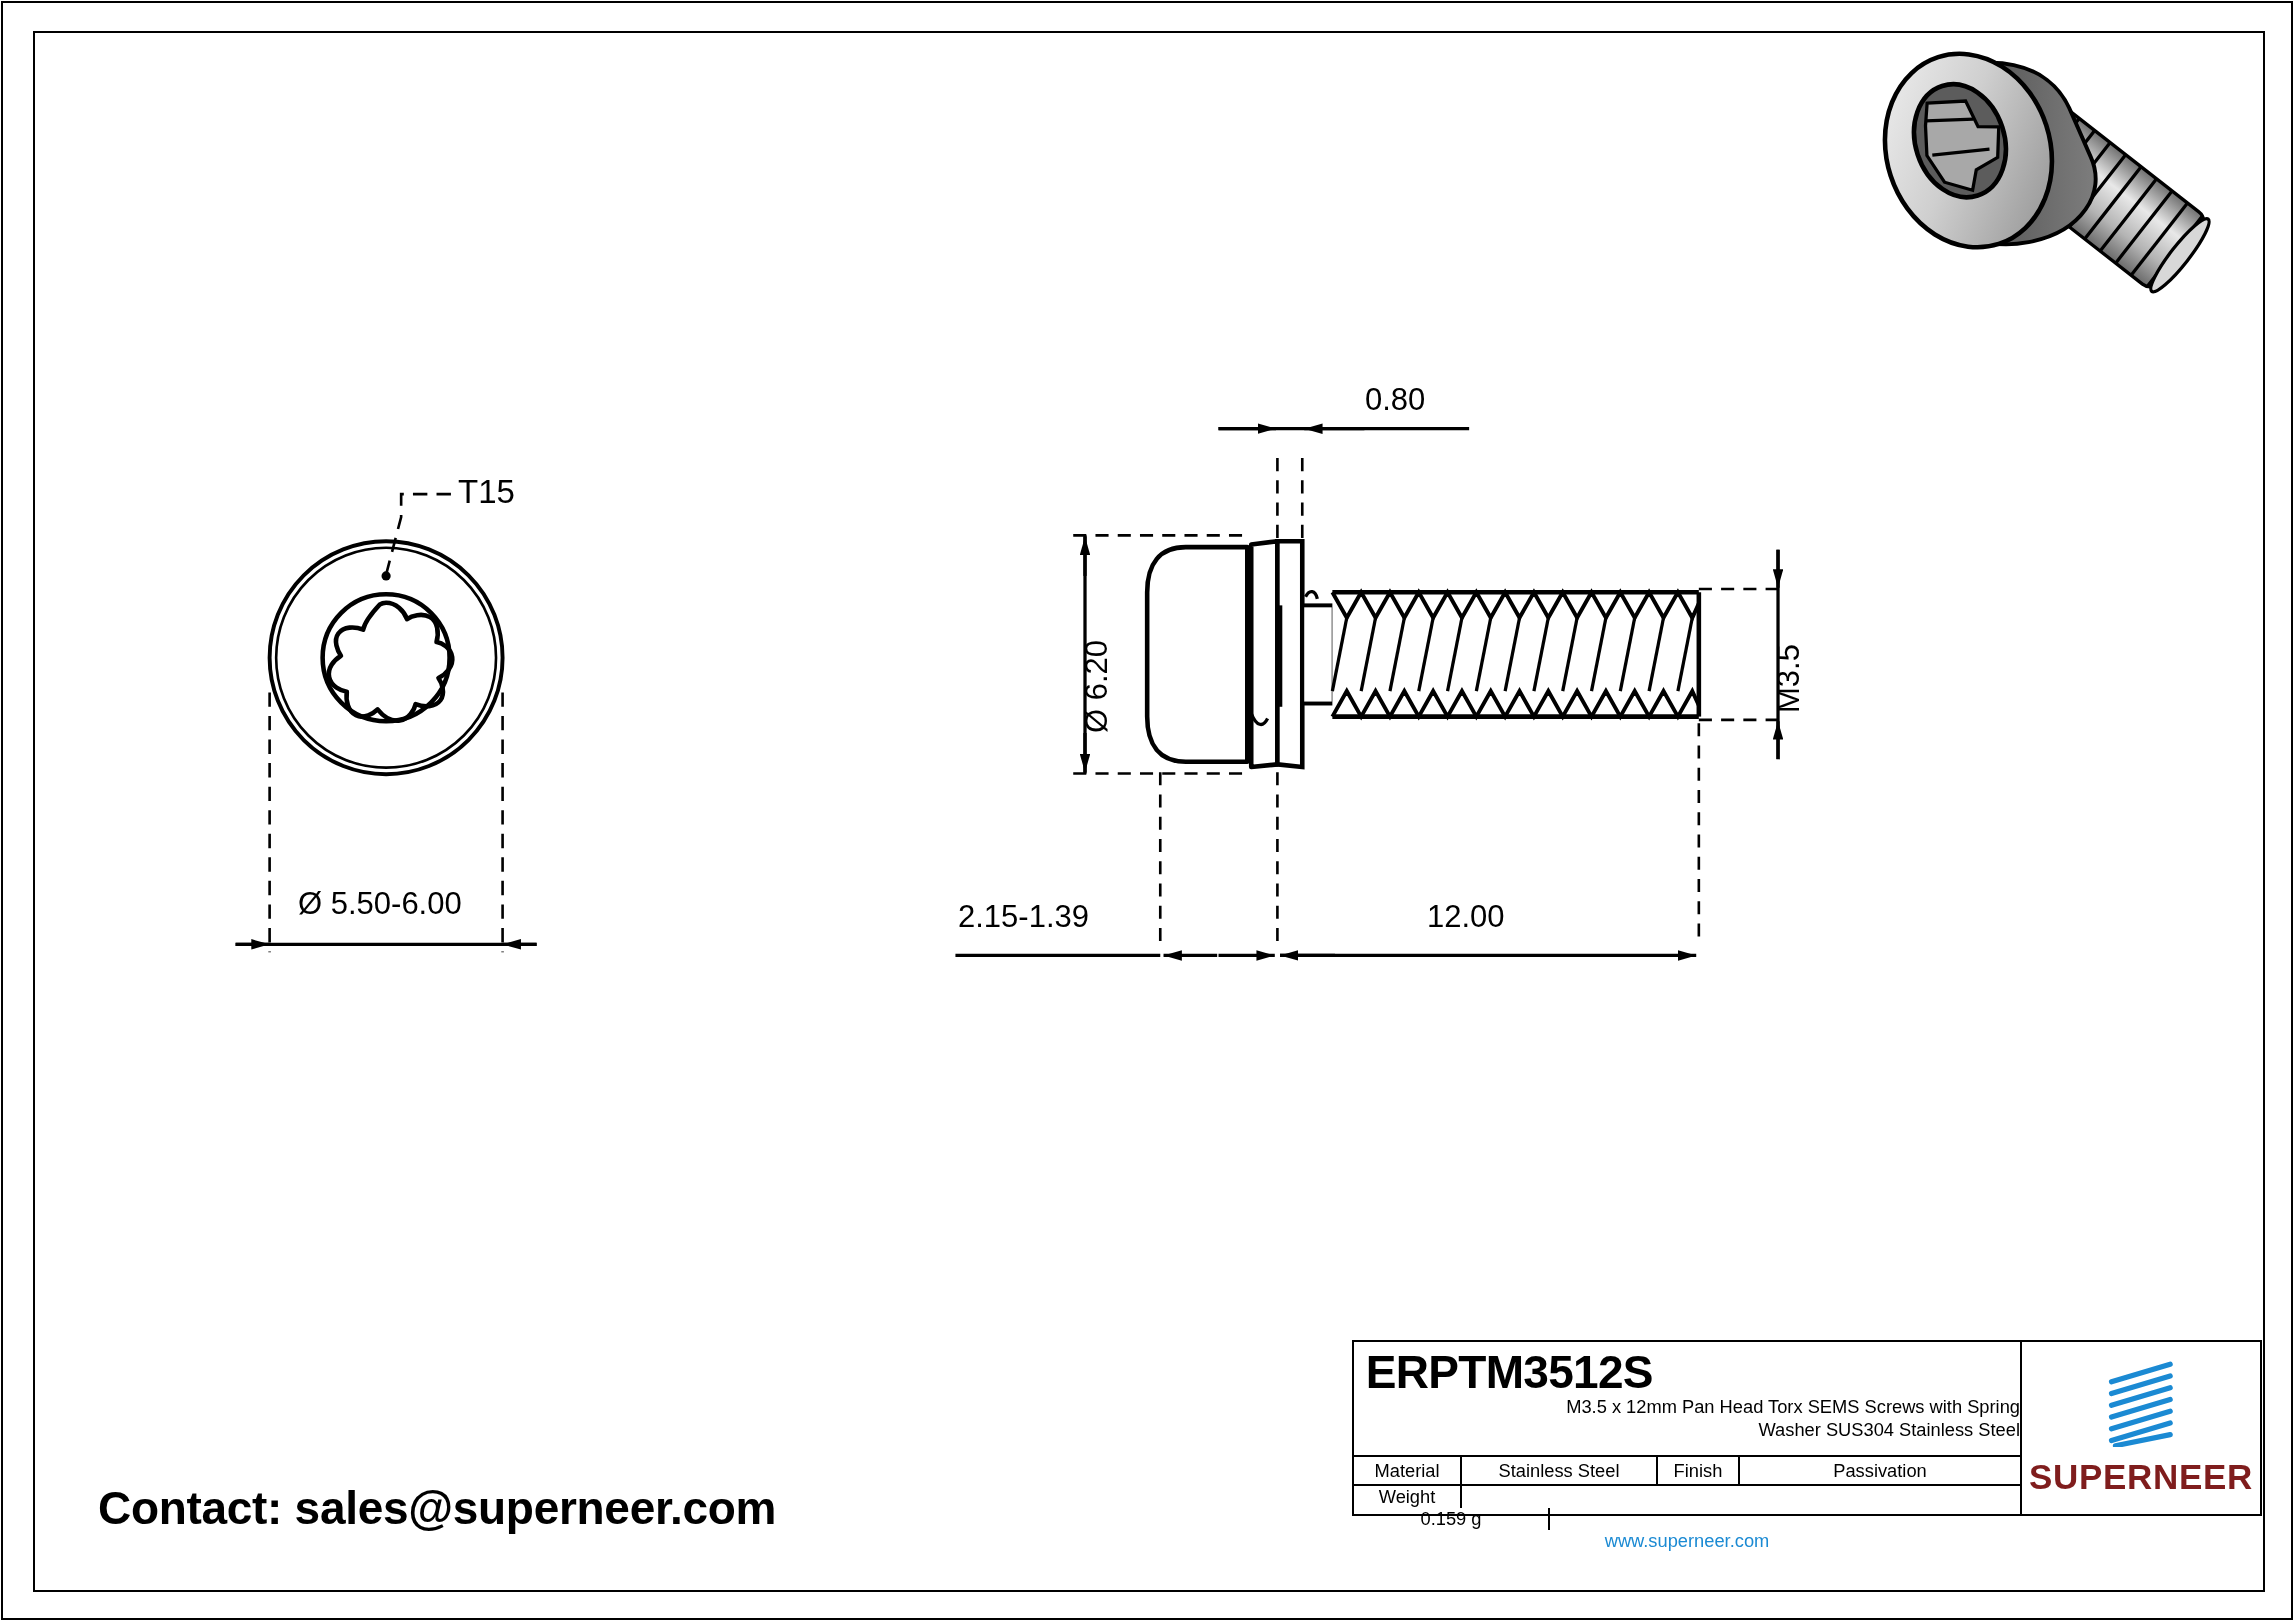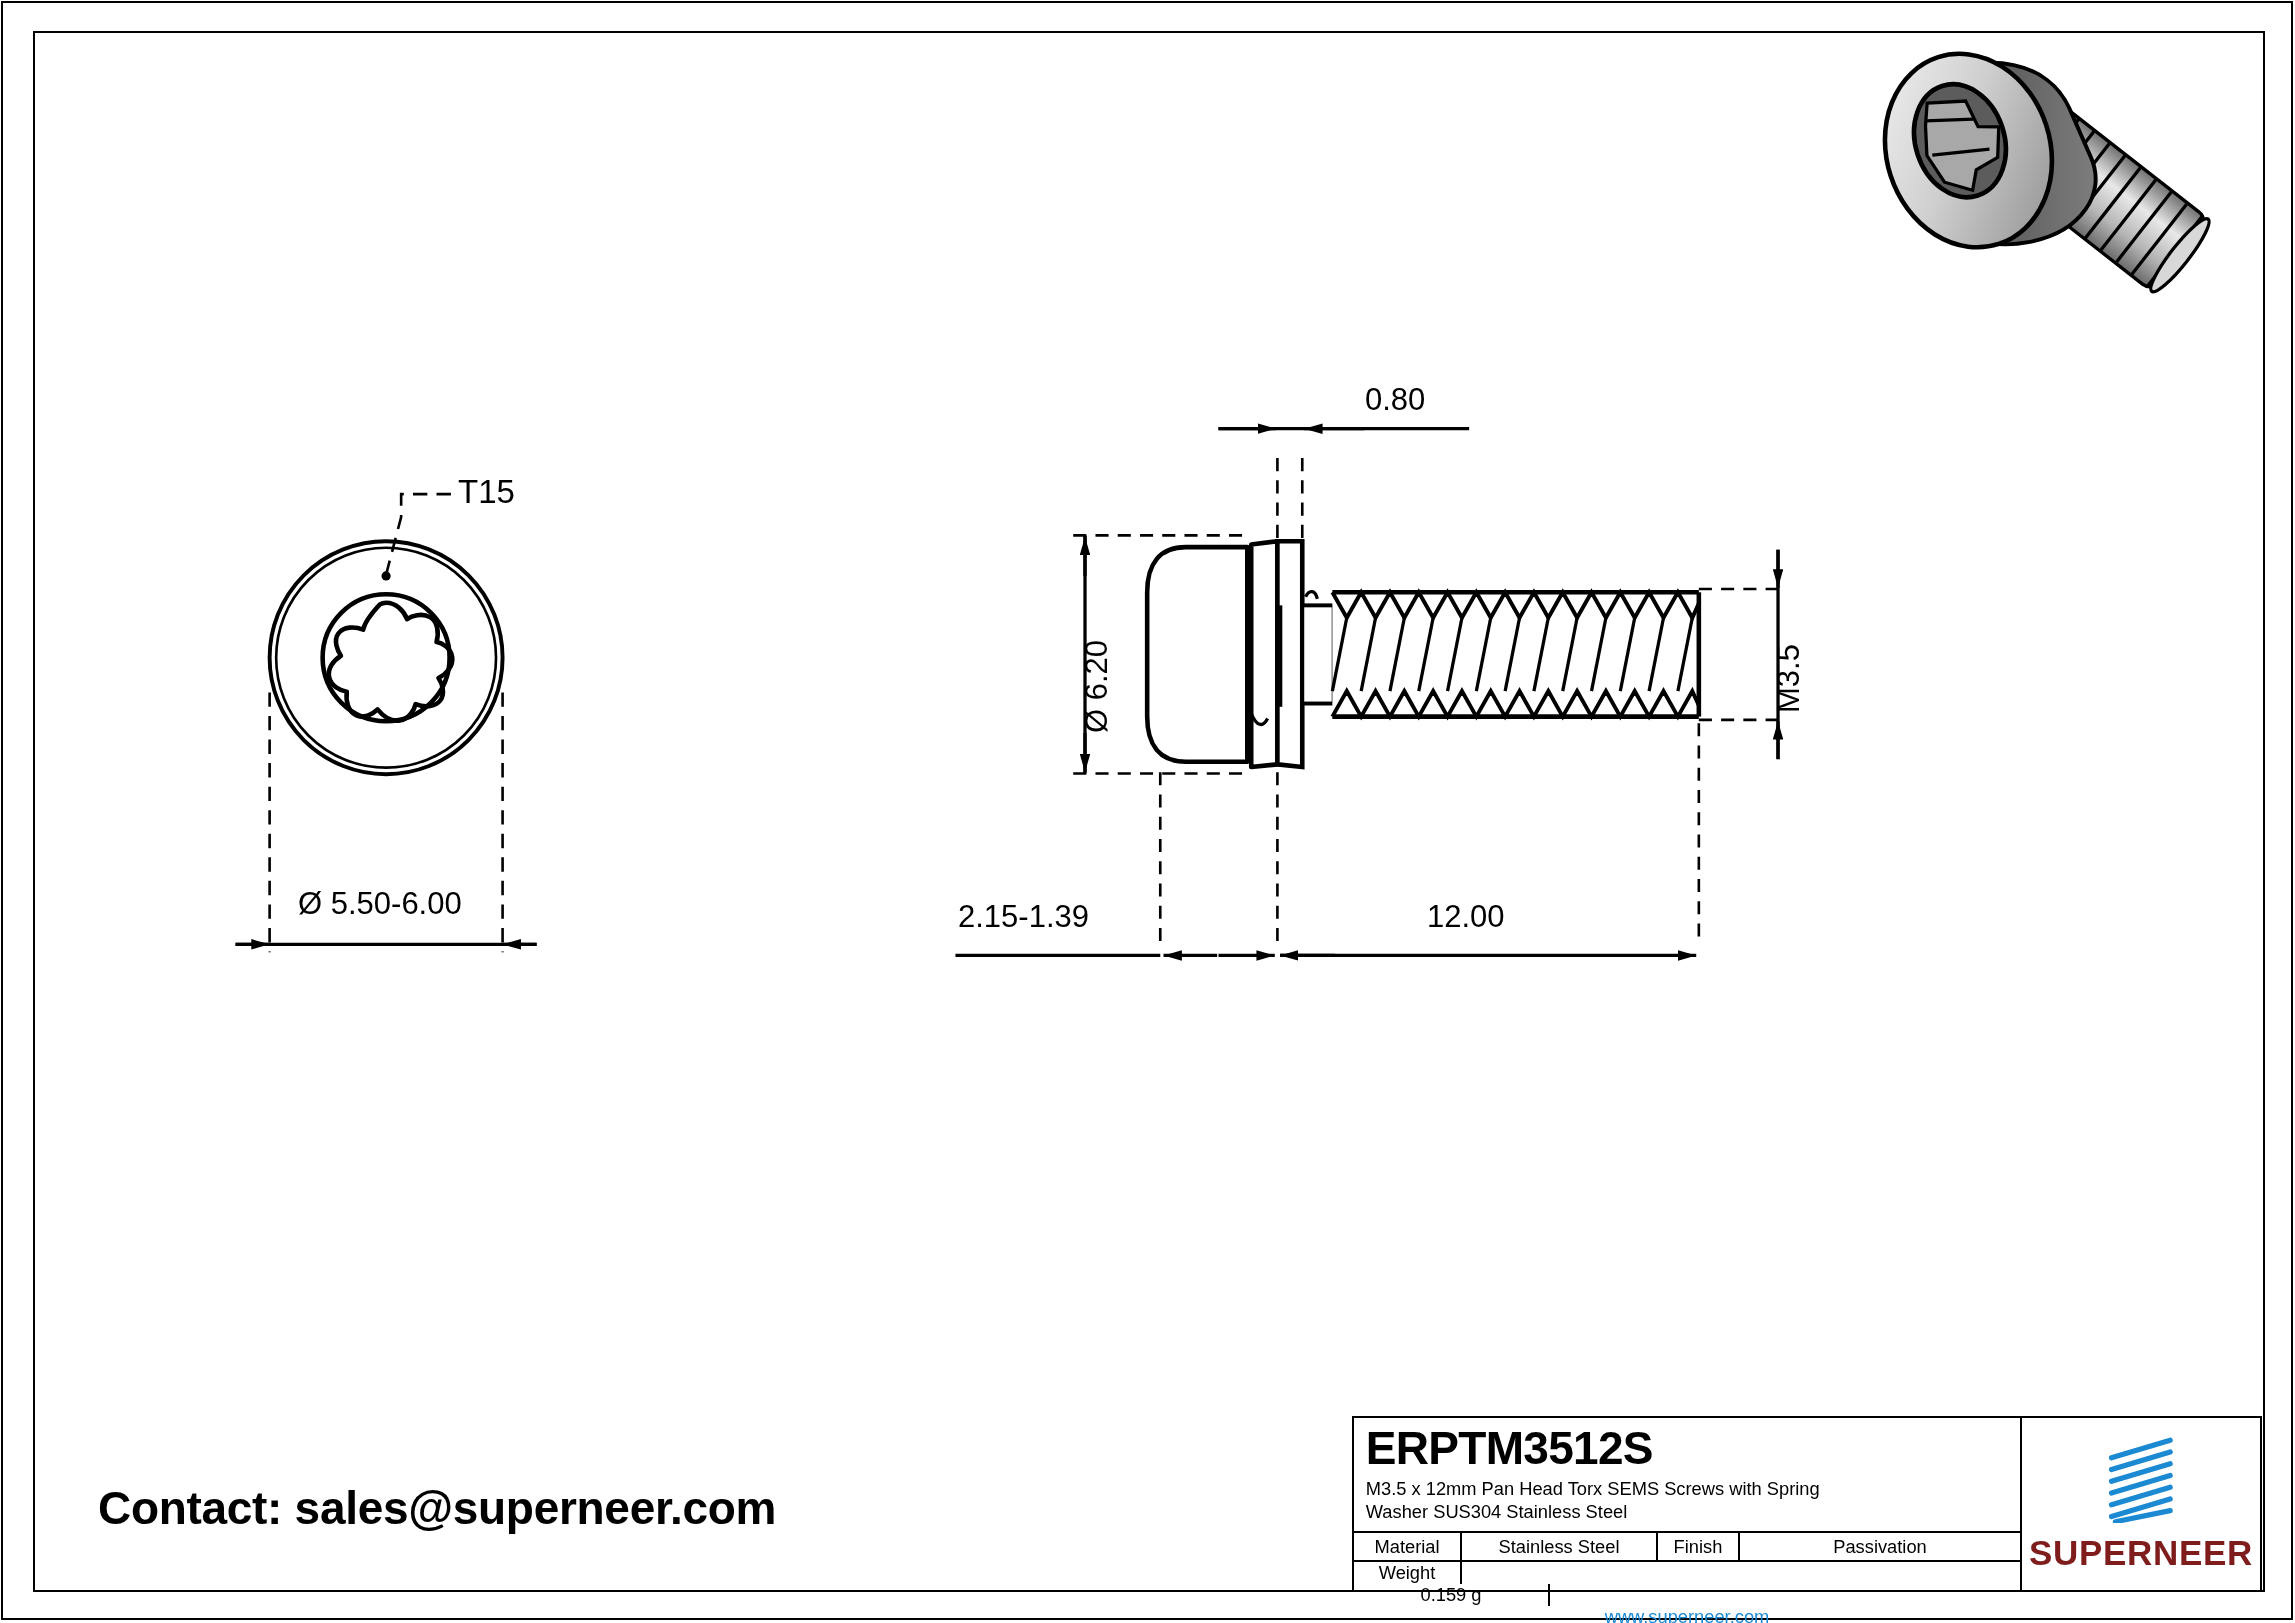--- a/index.html
+++ b/index.html
@@ -7,26 +7,26 @@
        font-family:"Liberation Sans","DejaVu Sans",sans-serif;color:#000;}
 
   .page-border{position:absolute;left:1.3px;top:1.3px;width:2292px;height:1619px;
       border:2px solid #000;box-sizing:border-box;}
   .inner-frame{position:absolute;left:33px;top:31px;width:2232px;height:1561px;
       border:2.6px solid #000;box-sizing:border-box;}
 
   .svgroot{position:absolute;left:0;top:0;width:2295px;height:1623px;}
 
   
-  .title-block{position:absolute;left:1352px;top:1416px;width:910px;height:176px;
+  .title-block{position:absolute;left:1352px;top:1340px;width:910px;height:176px;
       border:2.6px solid #000;box-sizing:border-box;display:flex;}
   .tb-left{width:668px;display:flex;flex-direction:column;border-right:2.6px solid #000;box-sizing:border-box;}
   .tb-head{height:115px;border-bottom:2.6px solid #000;box-sizing:border-box;padding:6.5px 0 0 11.8px;}
   .tb-partno{font-size:46px;font-weight:bold;line-height:1.0;letter-spacing:-0.7px;}
-  .tb-desc{font-size:18.3px;line-height:1.28;margin-top:6px;}
+  .tb-desc{font-size:18.3px;line-height:1.28;margin-top:0;text-align:right;}
   .tb-row{display:flex;box-sizing:border-box;}
   .tb-row.r1{height:29px;border-bottom:2.6px solid #000;}
   .tb-row.r2{height:27px;flex-direction:column;}
   .tb-cell{display:flex;align-items:center;justify-content:center;
       font-size:18.3px;box-sizing:border-box;height:100%;}
   .c-matlabel{width:108px;border-right:2px solid #000;}
   .c-matval{width:196px;border-right:2px solid #000;}
   .c-finlabel{width:82px;border-right:2px solid #000;}
   .c-finval{flex:1;}
   .c-wlabel{width:108px;border-right:2px solid #000;}

